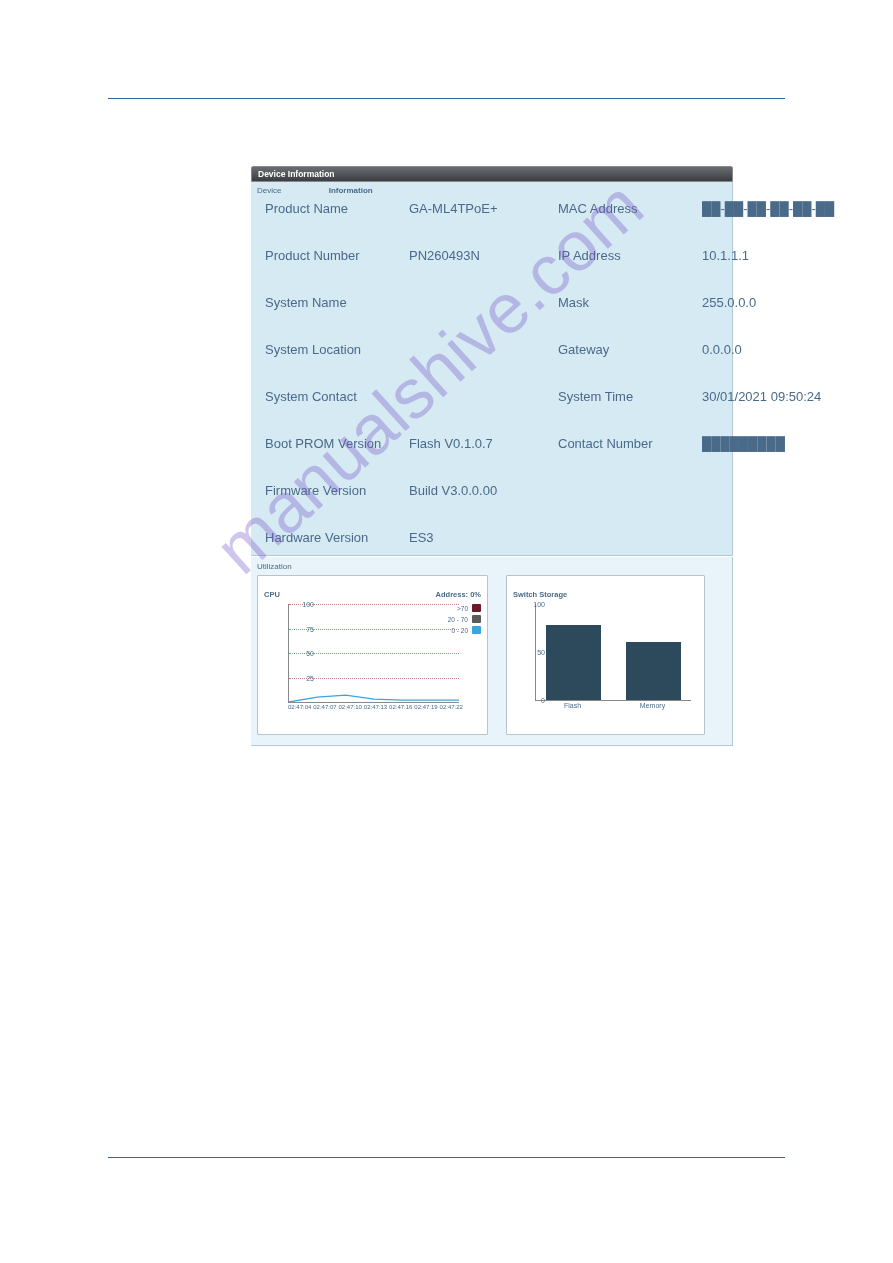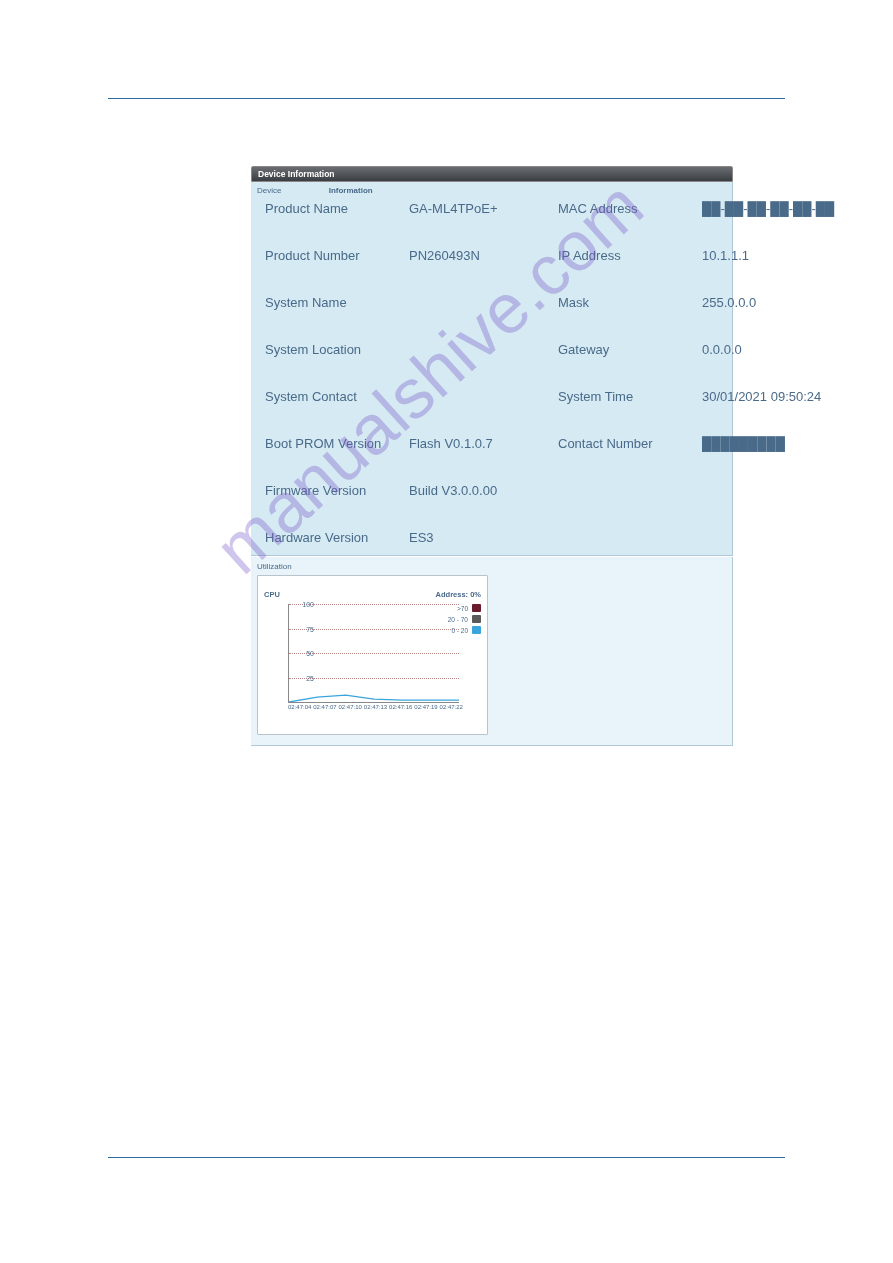--- a/index.html
+++ b/index.html
@@ -236,20 +236,36 @@
                 <span>0 - 20</span>
                 <span class="legend-swatch" style="background: rgb(58, 165, 221);"></span>
               </div>
             </div>
         <div class="ytick" style="top: 101.5px;">25</div>
             <div class="ytick" style="top: 77px;">50</div>
             <div class="ytick" style="top: 52.5px;">75</div>
             <div class="ytick" style="top: 28px;">100</div>
           </div>
 
+        <div class="chart-box storage-box">
+          <div class="chart-head">
+            <span>Switch Storage</span>
+          </div>
+          <div class="storage-plot" id="storage-plot">
+              <div class="bar" style="left: 10px; height: 74.88px;"></div>
+              <div class="bar" style="left: 90px; height: 57.6px;"></div>
+            </div>
+          <div class="storage-xlabels" id="storage-xlabels">
+              <span style="position: absolute; left: 37.5px; transform: translateX(-50%);">Flash</span>
+              <span style="position: absolute; left: 117.5px; transform: translateX(-50%);">Memory</span>
+            </div>
+        <div class="storage-ytick" style="top: 124px;">0</div>
+            <div class="storage-ytick" style="top: 76px;">50</div>
+            <div class="storage-ytick" style="top: 28px;">100</div>
+          </div>
       </div>
     </div>
   </div>
 
   <div class="watermark">manualshive.com</div>
 
   <div class="hr-bottom"></div>
 </div>
 
 </body></html>

